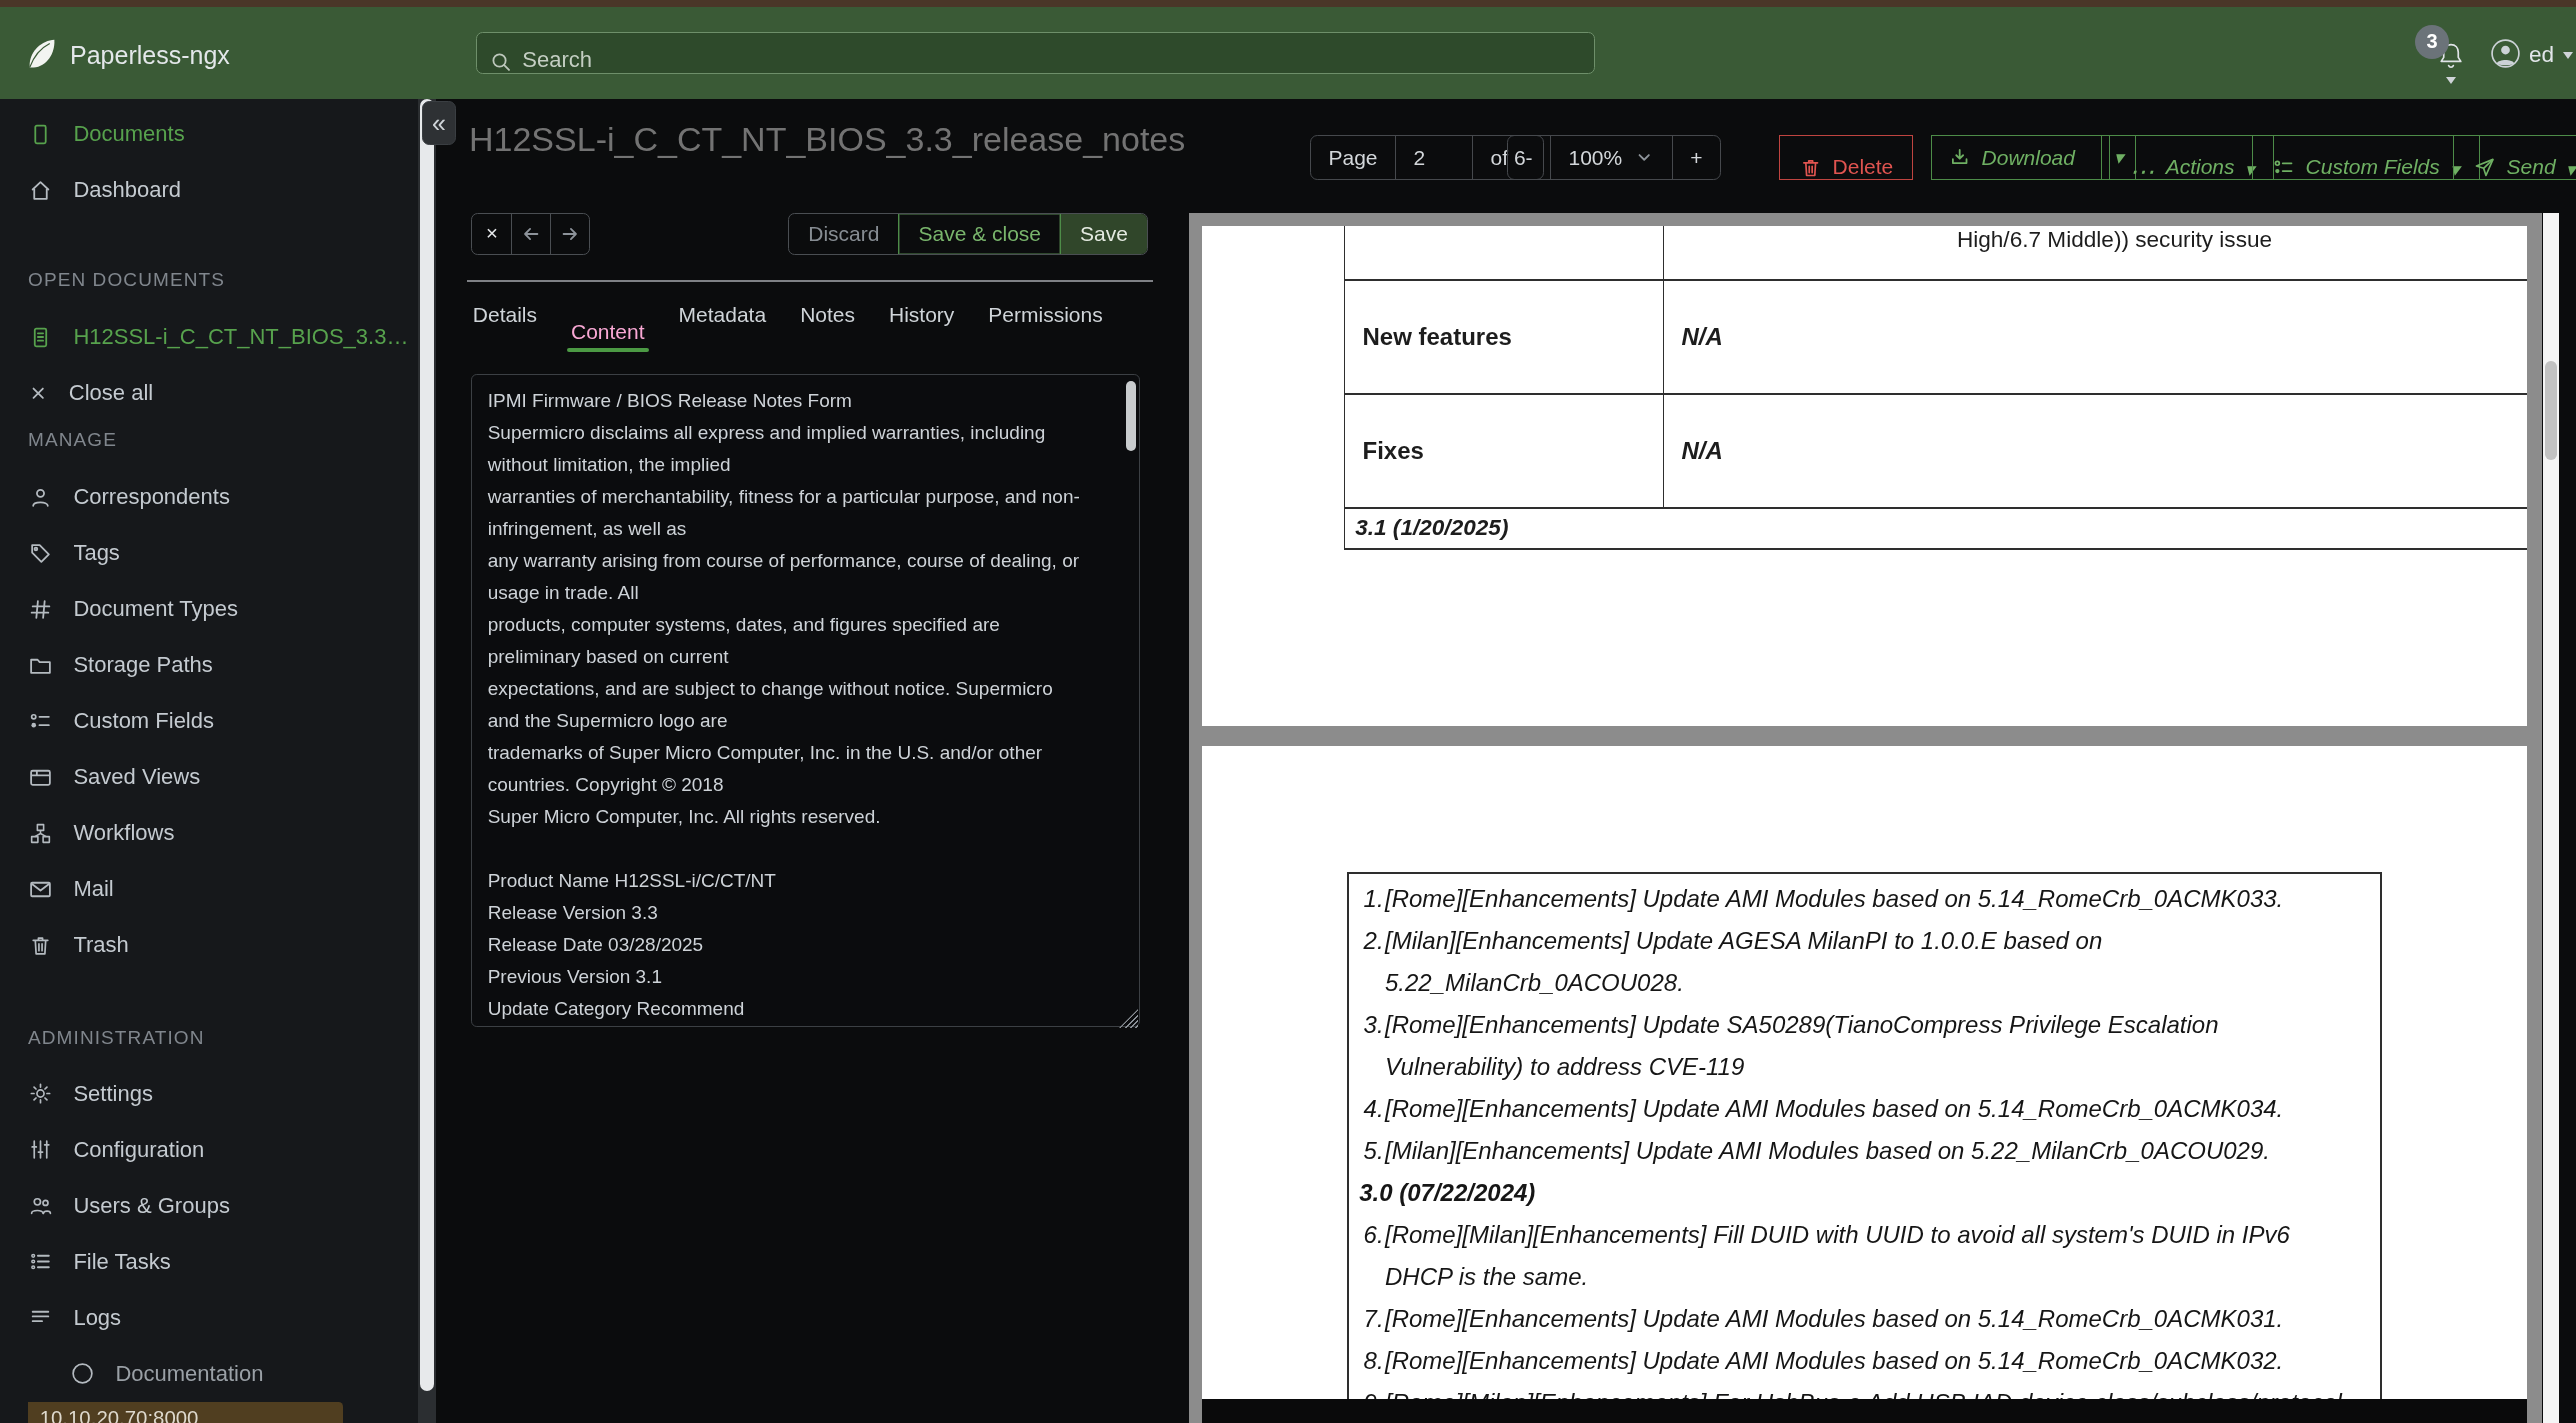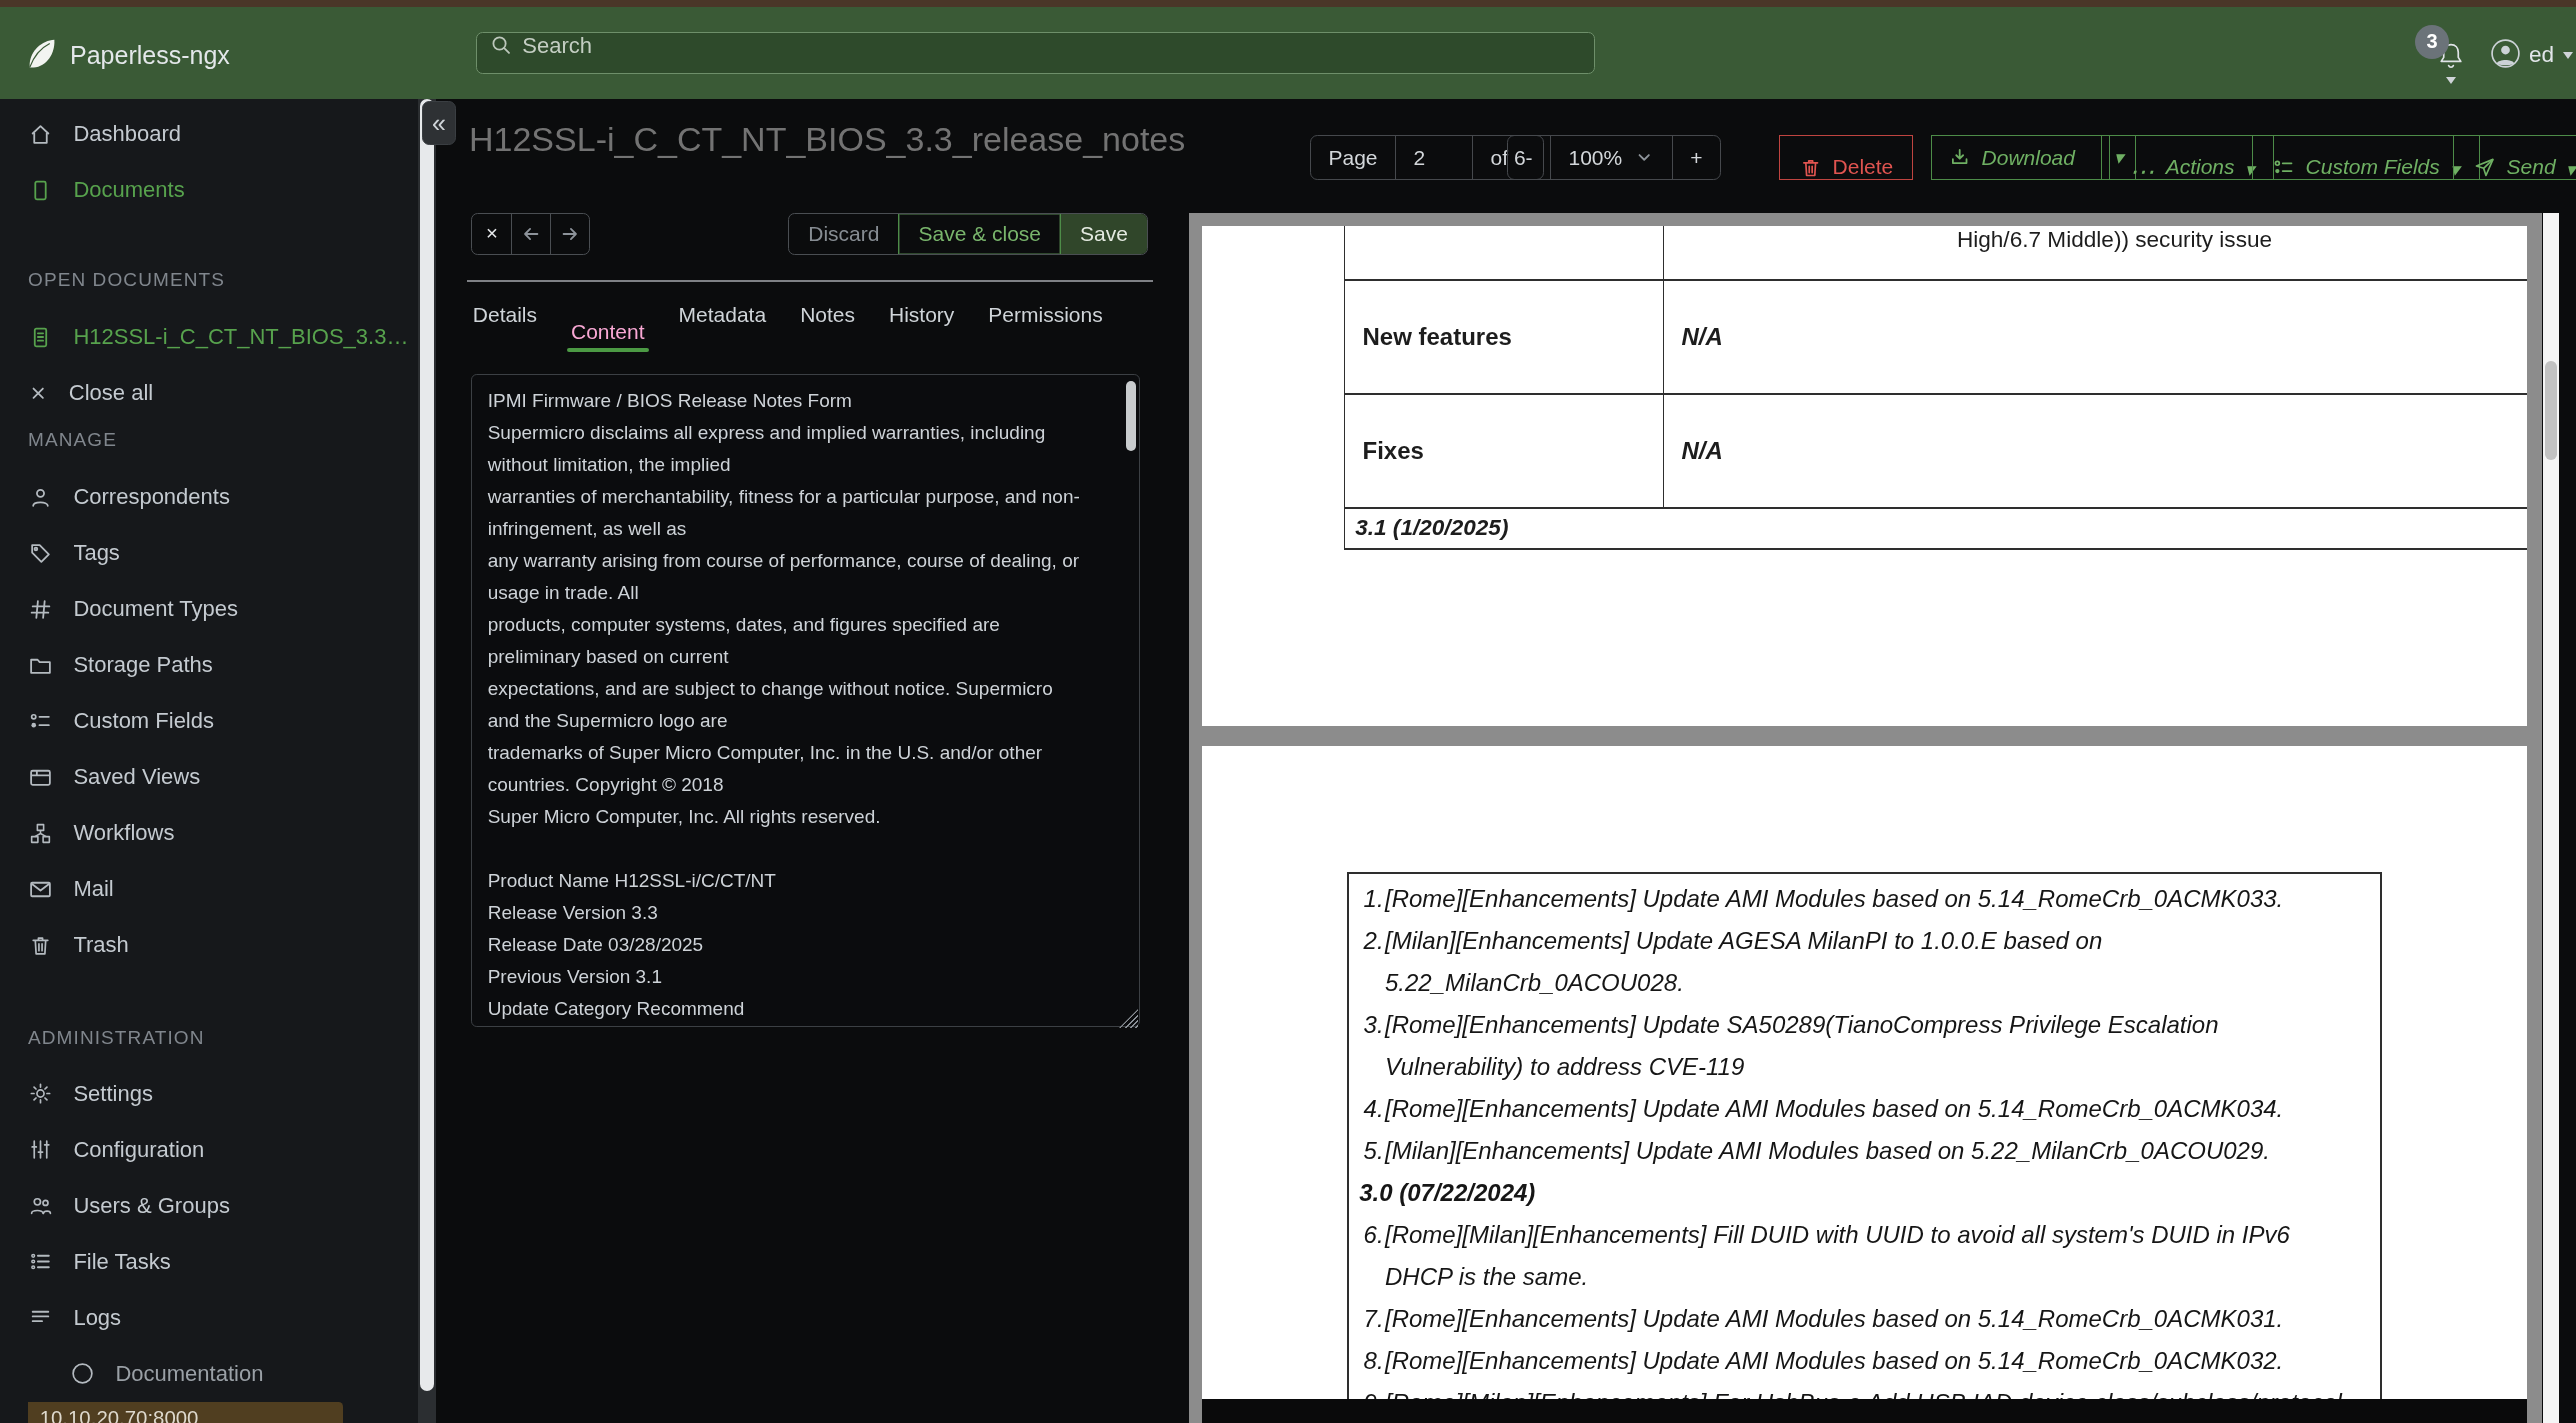--- a/index.html
+++ b/index.html
@@ -8,21 +8,21 @@
   .ic { width:100%; height:100%; display:block; }
   svg symbol * { vector-effect:non-scaling-stroke; }
 
   
   #topstrip { position:absolute; left:0; top:0; right:0; height:7.3px; background:#4a3628; }
   #navbar { position:absolute; left:0; top:7.3px; right:0; height:92px; background:#3a5a36; }
   #logo { position:absolute; left:22px; top:28px; width:37px; height:37px; color:#f2f4f1; }
   #brand { position:absolute; left:70px; top:34px; font-size:25px; color:#e3e7ea; }
   #search { position:absolute; left:476px; top:25px; width:1119px; height:42px;
     border:1.5px solid #6e8f6a; border-radius:6.6px; background:#2e4a2b;
-    display:flex; align-items:flex-start; padding:0 11.7px; gap:10.2px; }
+    display:flex; align-items:flex-end; padding:0 11.7px; gap:10.2px; }
   #search .sic { width:23.4px; height:23.4px; color:#bcc7bb; flex:none; }
   #search input { flex:1; background:transparent; border:none; outline:none;
     color:#e2e8e1; font-size:22px; font-family:inherit; }
   #search input::placeholder { color:#c4cec3; opacity:1; }
   #badge { position:absolute; left:2415px; top:17.5px; width:34px; height:34px; border-radius:50%;
     background:#6b7379; color:#fff; font-size:20px; font-weight:700;
     display:flex; align-items:center; justify-content:center; z-index:2; }
   #bell { position:absolute; left:2434px; top:32px; width:34px; height:35px; color:#dfe3e7; }
   #bellcaret { position:absolute; left:2446px; top:70px; width:0; height:0;
     border-left:5.8px solid transparent; border-right:5.8px solid transparent; border-top:7.3px solid #cfd4d8; }
@@ -293,35 +293,35 @@
         <use href="#i-user-circle"></use>
       </svg>
     </span>
   <span id="username">ed</span>
   <span id="usercaret"></span>
 </div>
 
 <nav id="sidebar">
   <div id="grp-top">
 
-  <div class="srow">
+  <div class="srow active">
+      <span class="sicon">
+          <svg class="ic" viewBox="0 0 34 34" width="25" height="25">
+            <use href="#i-file"></use>
+          </svg>
+        </span>
+      <span class="slabel">Documents</span>
+    </div>
+      <div class="srow">
       <span class="sicon">
           <svg class="ic" viewBox="0 0 34 34" width="25" height="25">
             <use href="#i-home"></use>
           </svg>
         </span>
       <span class="slabel">Dashboard</span>
-    </div>
-      <div class="srow active">
-      <span class="sicon">
-          <svg class="ic" viewBox="0 0 34 34" width="25" height="25">
-            <use href="#i-file"></use>
-          </svg>
-        </span>
-      <span class="slabel">Documents</span>
     </div>
     </div>
   <div class="shead" id="open-head">OPEN DOCUMENTS</div>
   <div id="grp-open">
 
   <div class="srow active">
       <span class="sicon">
           <svg class="ic" viewBox="0 0 34 34" width="25" height="25">
             <use href="#i-file-text"></use>
           </svg>

